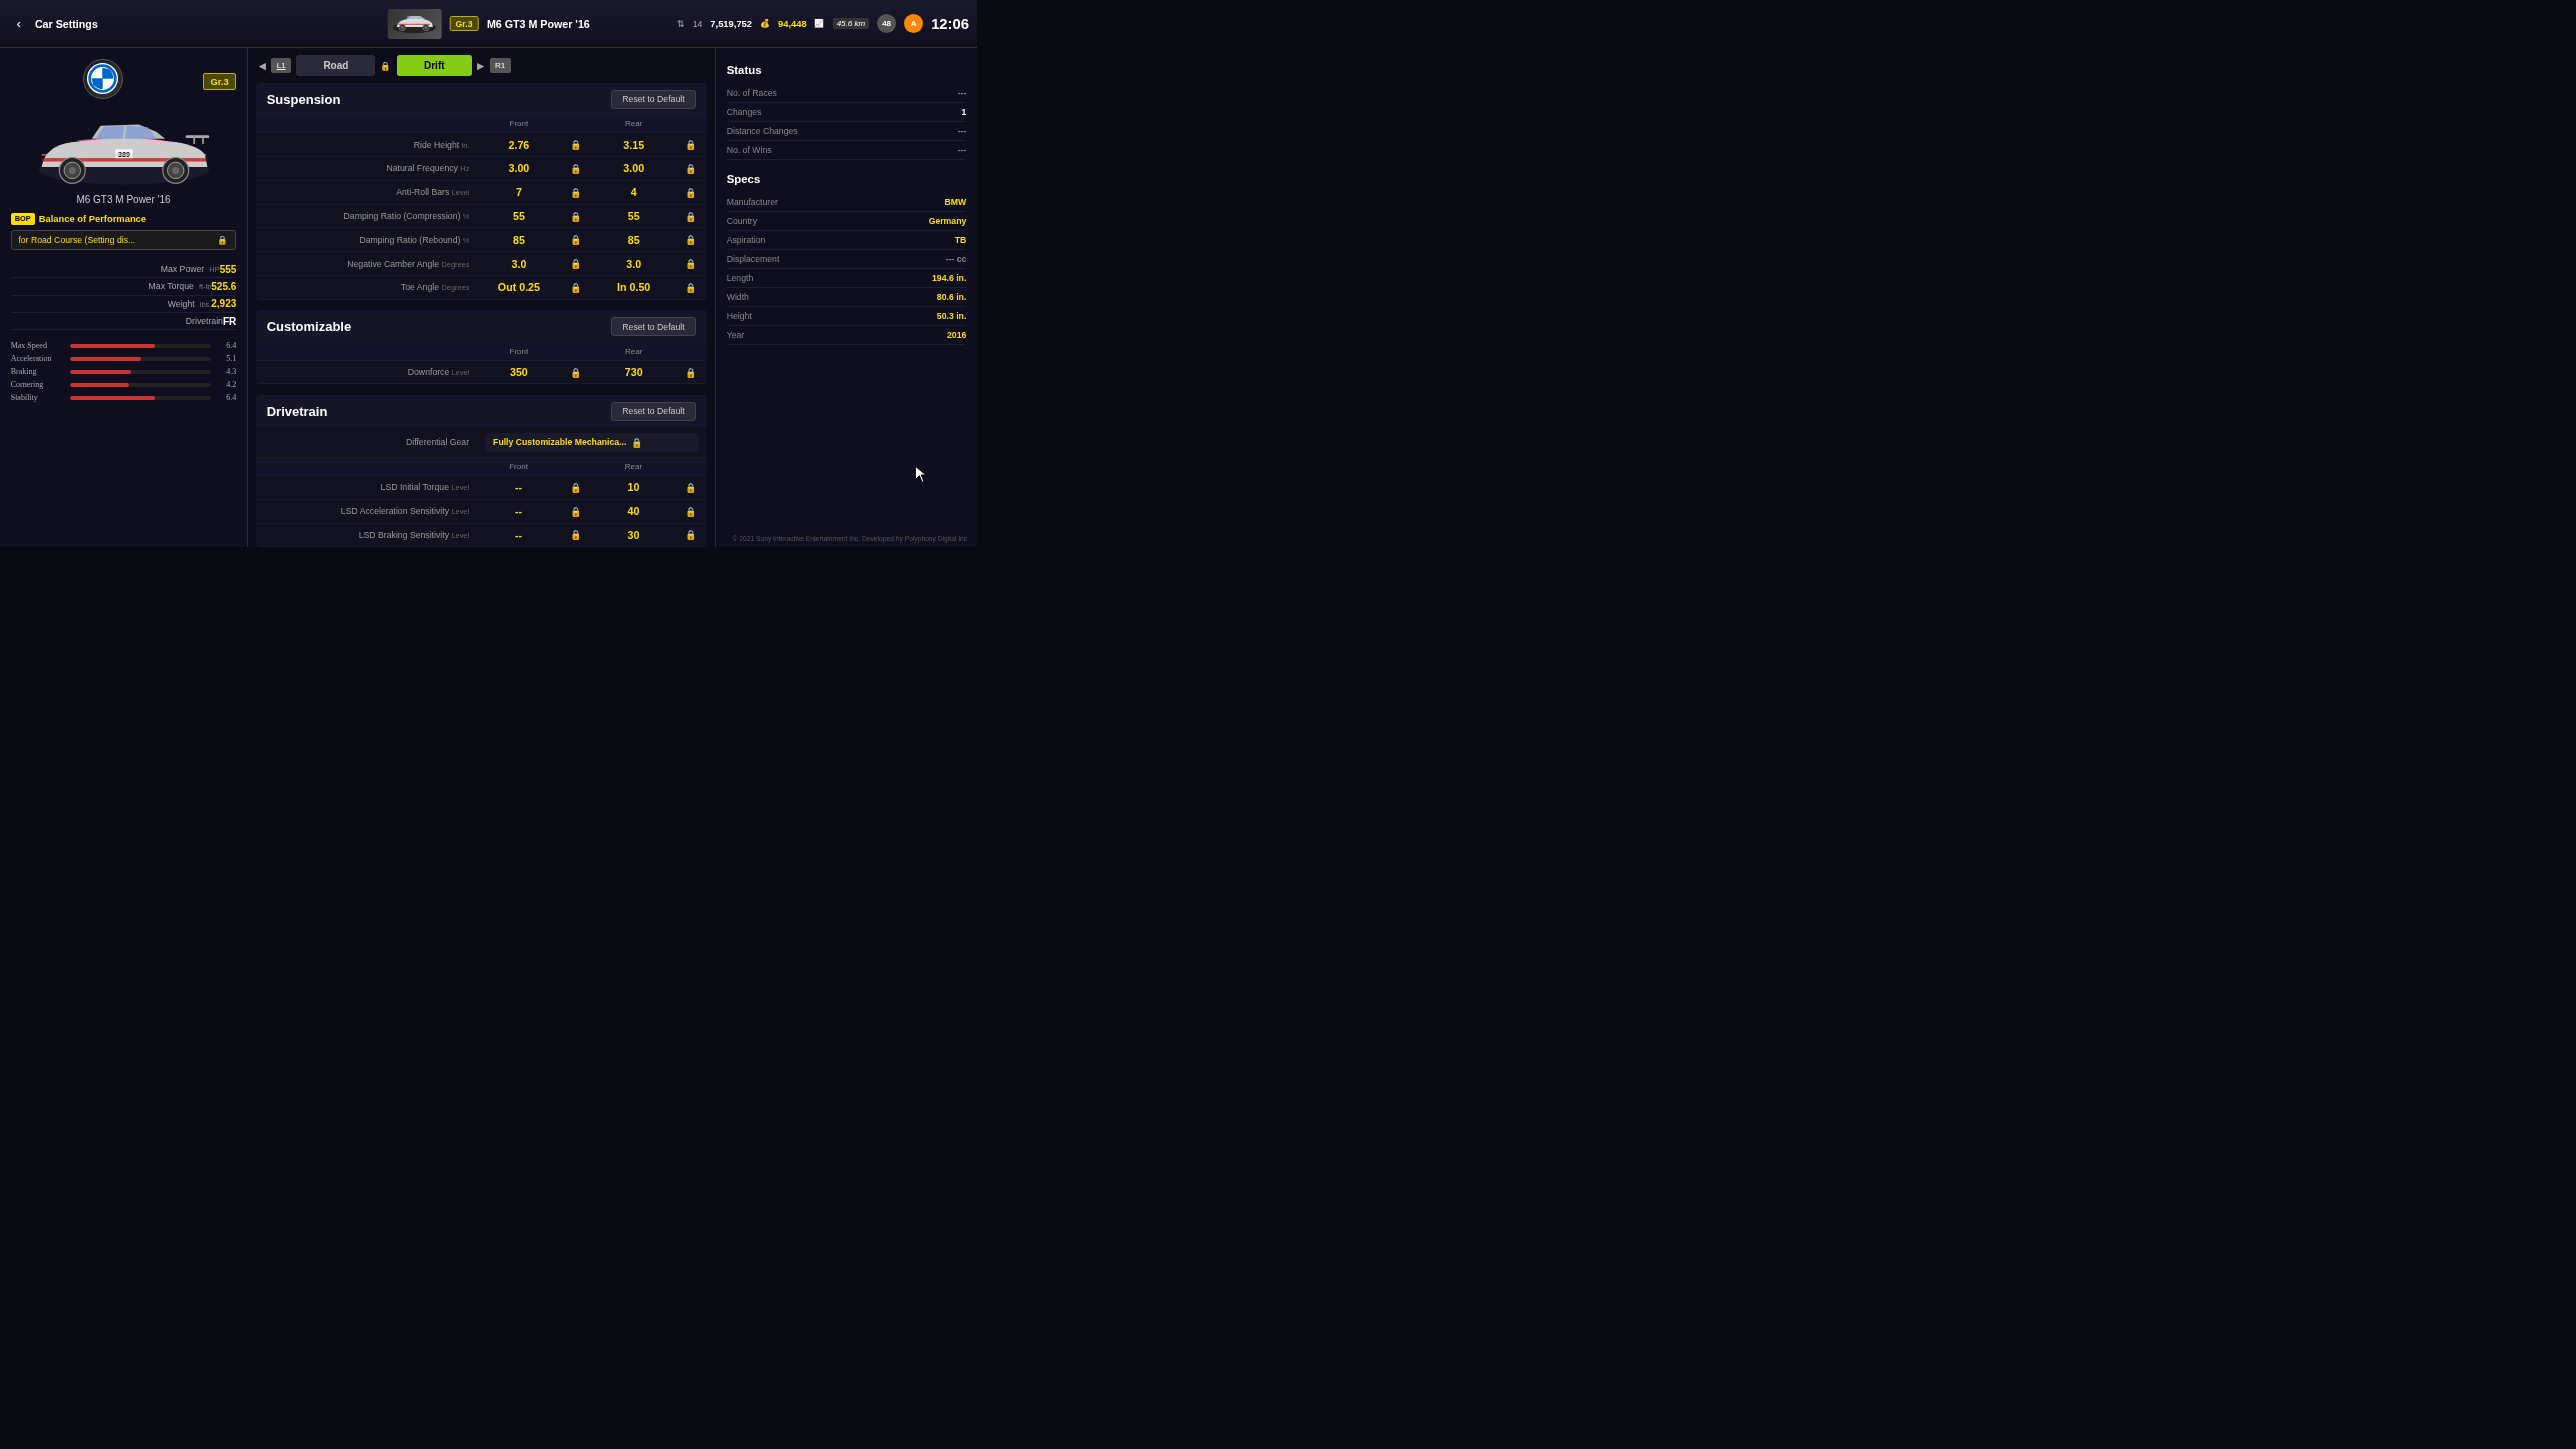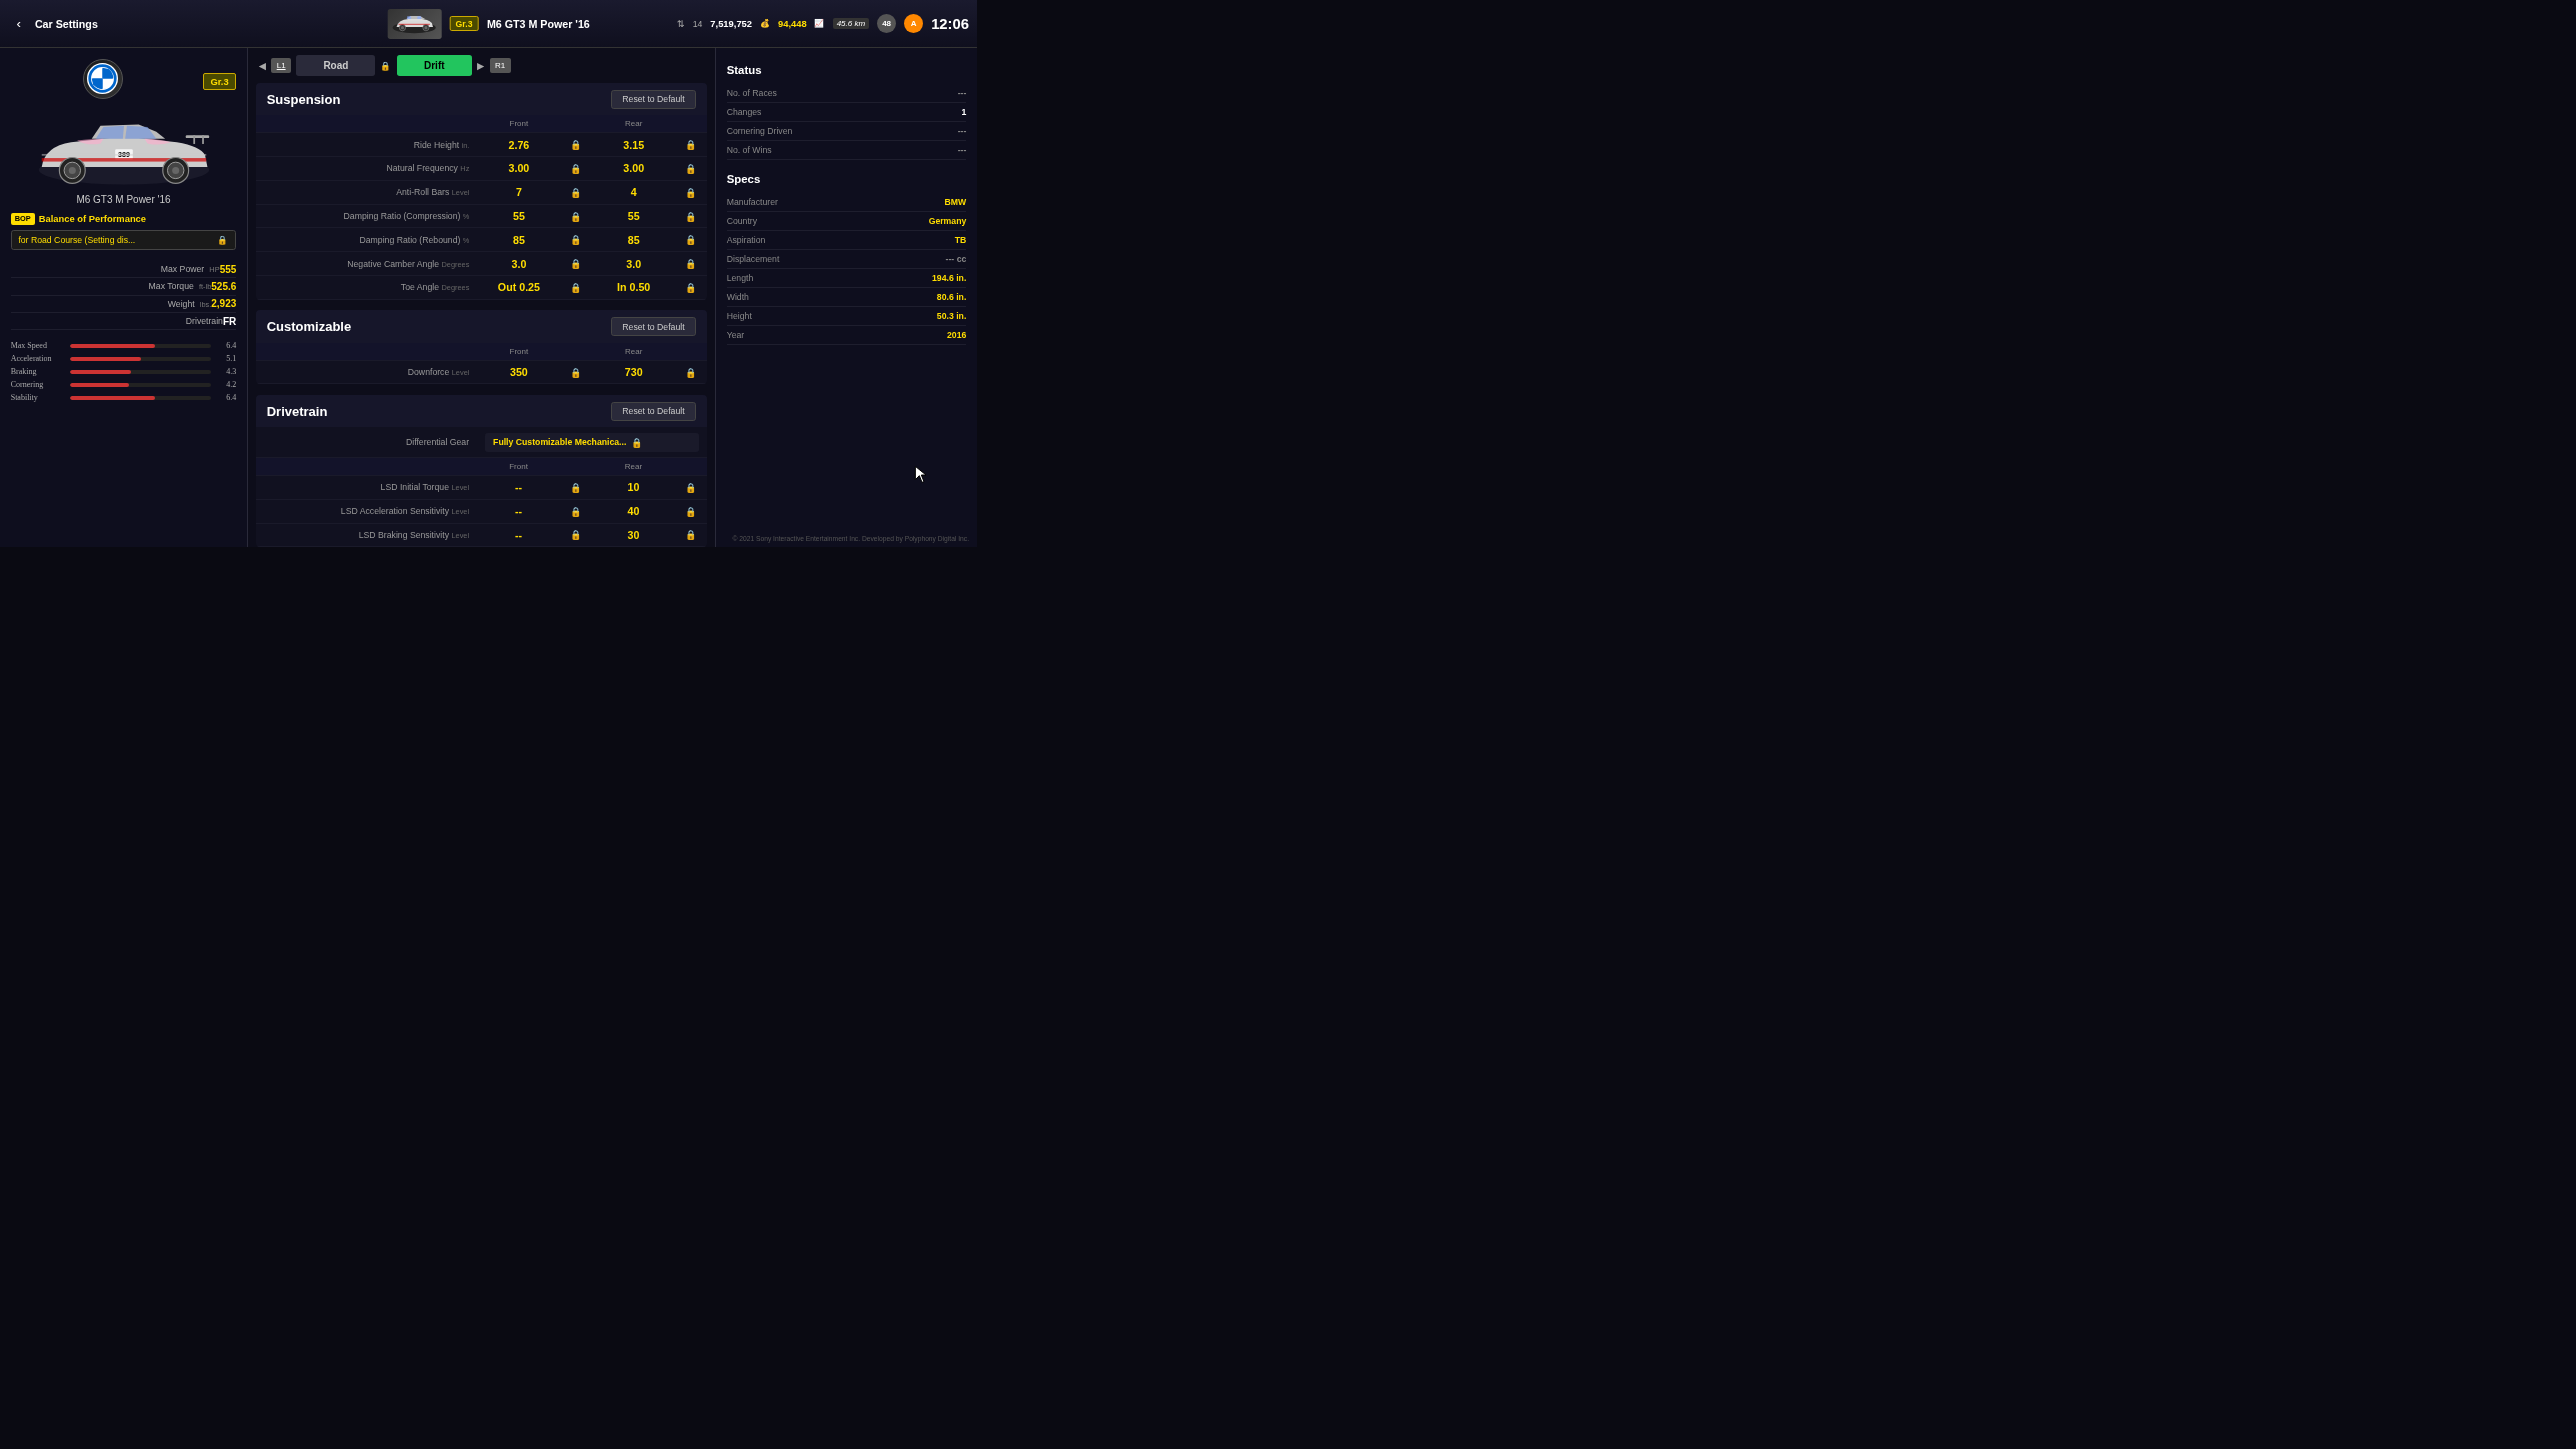--- a/index.html
+++ b/index.html
@@ -251,21 +251,21 @@
       font-weight: bold;
       cursor: pointer;
       border: none;
       outline: none;
     }
     .tab-road {
       background: #2a2a3a;
       color: #ccc;
     }
     .tab-drift {
-      background: #22c55e;
+      background: #84cc16;
       color: #000;
     }
     .tab-l1 {
       background: #555;
       color: #fff;
       padding: 2.7px 5.4px;
       border-radius: 2px;
       font-size: 8px;
       text-decoration: underline;
     }
@@ -817,21 +817,21 @@
 
   <div class="info-row">
     <span class="info-label">No. of Races</span>
     <span class="info-value info-value-dash">---</span>
   </div>
   <div class="info-row">
     <span class="info-label">Changes</span>
     <span class="info-value">1</span>
   </div>
   <div class="info-row">
-    <span class="info-label">Cornering Driven</span>
+    <span class="info-label">Distance Changes</span>
     <span class="info-value info-value-dash">---</span>
   </div>
   <div class="info-row">
     <span class="info-label">No. of Wins</span>
     <span class="info-value info-value-dash">---</span>
   </div>
 
   <div class="panel-section-title" style="margin-top:13.4px;">Specs</div>
 
   <div class="info-row">

